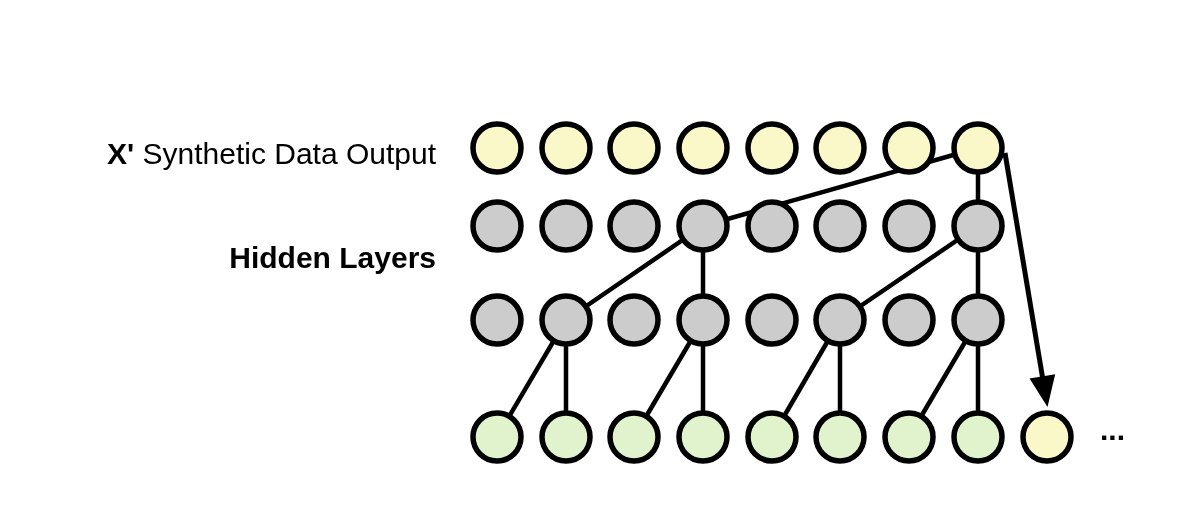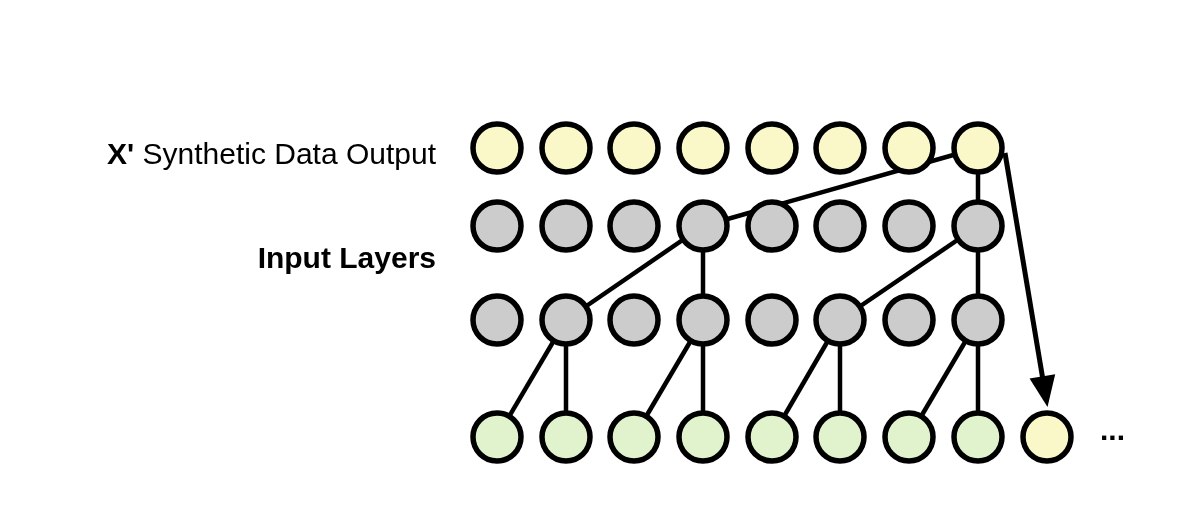--- a/index.html
+++ b/index.html
@@ -96,18 +96,18 @@
       <circle cx="840" cy="437" r="24" fill="#E0F3CC" stroke="#000000" stroke-width="5.5"></circle>
       <circle cx="909" cy="437" r="24" fill="#E0F3CC" stroke="#000000" stroke-width="5.5"></circle>
       <circle cx="978" cy="437" r="24" fill="#E0F3CC" stroke="#000000" stroke-width="5.5"></circle>
       <circle cx="1047" cy="437" r="24" fill="#FAF8C8" stroke="#000000" stroke-width="5.5"></circle>
       <line x1="1005" y1="153" x2="1043.2092555209401" y2="381.3564918192651" stroke="#000000" stroke-width="5"></line>
       <polygon points="1047.5,407 1029.5623582615226,378.57042017788456 1055.2058664422575,374.2796756988246" fill="#000000"></polygon>
     </svg>
 
   <div class="row-label label-output"><span class="bold">X'</span><span> Synthetic Data Output</span></div>
 
-  <div class="row-label label-hidden">Input Layers</div>
+  <div class="row-label label-hidden">Hidden Layers</div>
 
 
   <div class="ellipsis">...</div>
 
 </div>
 
 </body></html>

